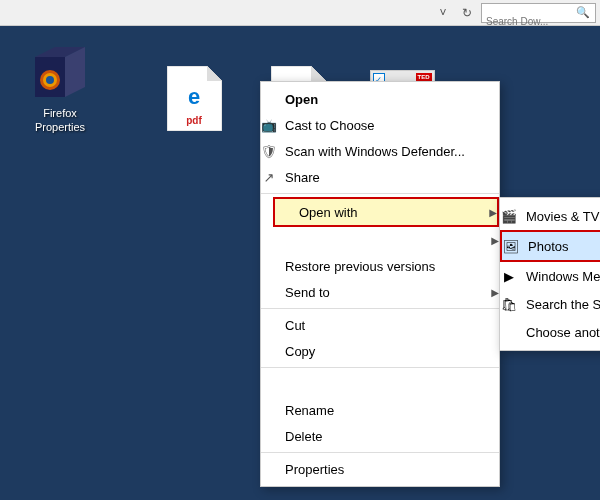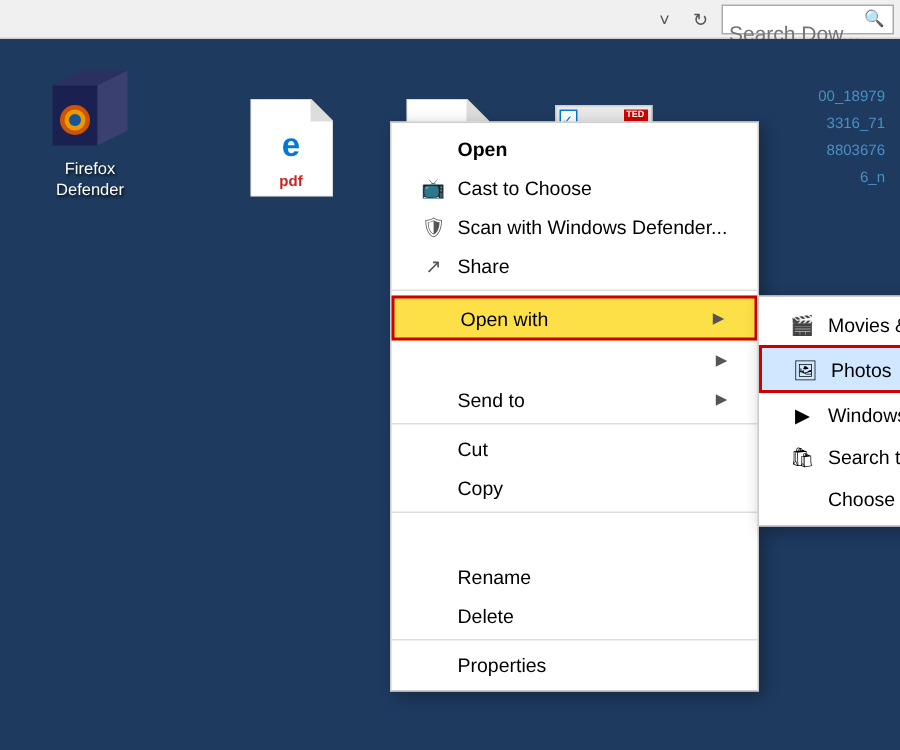--- a/index.html
+++ b/index.html
@@ -46,21 +46,21 @@
       align-items: center;
       background: white;
       border: 1px solid #aaa;
       height: 20px;
       width: 115px;
       padding: 0 4px;
     }
     .search-box input {
       border: none;
       outline: none;
-      font-size: 14px;
+      font-size: 10px;
       width: 90px;
       background: transparent;
       margin-top: 18px;
     }
     .search-box-icon {
       color: #555;
       font-size: 11px;
     }
 
     
@@ -142,34 +142,35 @@
       top: 55px;
       left: 260px;
       background: white;
       border: 1px solid #ccc;
       box-shadow: 3px 3px 10px rgba(0,0,0,0.3);
       min-width: 240px;
       z-index: 100;
       padding: 4px 0;
     }
     .cm-item {
-      padding: 5px 20px;
+      padding: 5px 0;
       cursor: pointer;
       display: flex;
       align-items: center;
       justify-content: space-between;
       gap: 8px;
       color: #000;
       font-size: 13px;
       white-space: nowrap;
       text-align: right;
     }
     .cm-item.highlighted {
-      background: #fde047;
+      background: #fef9c3;
       border: 2px solid #cc0000;
+      margin-left: 12px;
     }
     .cm-item .cm-left {
       display: flex;
       align-items: center;
       gap: 8px;
     }
     .cm-item .cm-icon {
       width: 16px;
       height: 16px;
       display: flex;
@@ -240,21 +241,21 @@
       <div class="icon-img">
         <svg width="60" height="60" viewBox="0 0 60 60">
           <polygon points="5,15 35,15 55,5 25,5" fill="#2a3060"></polygon>
           <polygon points="5,15 5,55 35,55 35,15" fill="#1a2050"></polygon>
           <polygon points="35,15 35,55 55,45 55,5" fill="#3a4070"></polygon>
           <circle cx="20" cy="38" r="10" fill="#e05a00" opacity="0.9"></circle>
           <circle cx="20" cy="38" r="7" fill="#f0a000" opacity="0.9"></circle>
           <circle cx="20" cy="38" r="4" fill="#004caa" opacity="0.9"></circle>
         </svg>
       </div>
-      <div class="icon-label">Firefox Defender</div>
+      <div class="icon-label">Firefox Properties</div>
     </div>
 
     <div class="desktop-icon" style="margin-left:30px;">
       <div class="icon-img" style="width:55px;height:65px;">
         <svg width="55" height="65" viewBox="0 0 55 65">
           <polygon points="0,0 40,0 55,15 55,65 0,65" fill="white" stroke="#ccc" stroke-width="1"></polygon>
           <polygon points="40,0 55,15 40,15" fill="#ddd"></polygon>
 
           <text x="27" y="38" text-anchor="middle" font-size="22" fill="#0078d4" font-weight="bold">e</text>
 
@@ -287,26 +288,20 @@
         </div>
         <div style="font-size:6px;color:#333;margin-top:4px;line-height:1.4;">
           <span>But our old cellphones</span><br>
           
         </div>
         <div class="thumb-badge">TED</div>
       </div>
     </div>
   </div>
 
-  <div class="desktop-text-items">
-    <div>00_18979</div>
-    <div>3316_71</div>
-    <div>8803676</div>
-    <div>6_n</div>
-  </div>
 
   <div class="context-menu">
 
     <div class="cm-item cm-bold">
       <div class="cm-left">
         <span class="cm-icon"></span>
         <span>Open</span>
       </div>
     </div>
 
@@ -380,20 +375,26 @@
       </div>
     </div>
 
     <div class="cm-item">
       <div class="cm-left">
         <span class="cm-icon"></span>
       </div>
       <span class="cm-arrow">▶</span>
     </div>
 
+    <div class="cm-item">
+      <div class="cm-left">
+        <span class="cm-icon"></span>
+        <span>Restore previous versions</span>
+      </div>
+    </div>
 
     <div class="cm-item">
       <div class="cm-left">
         <span class="cm-icon"></span>
         <span>Send to</span>
       </div>
       <span class="cm-arrow">▶</span>
     </div>
     <hr class="cm-separator">
 

